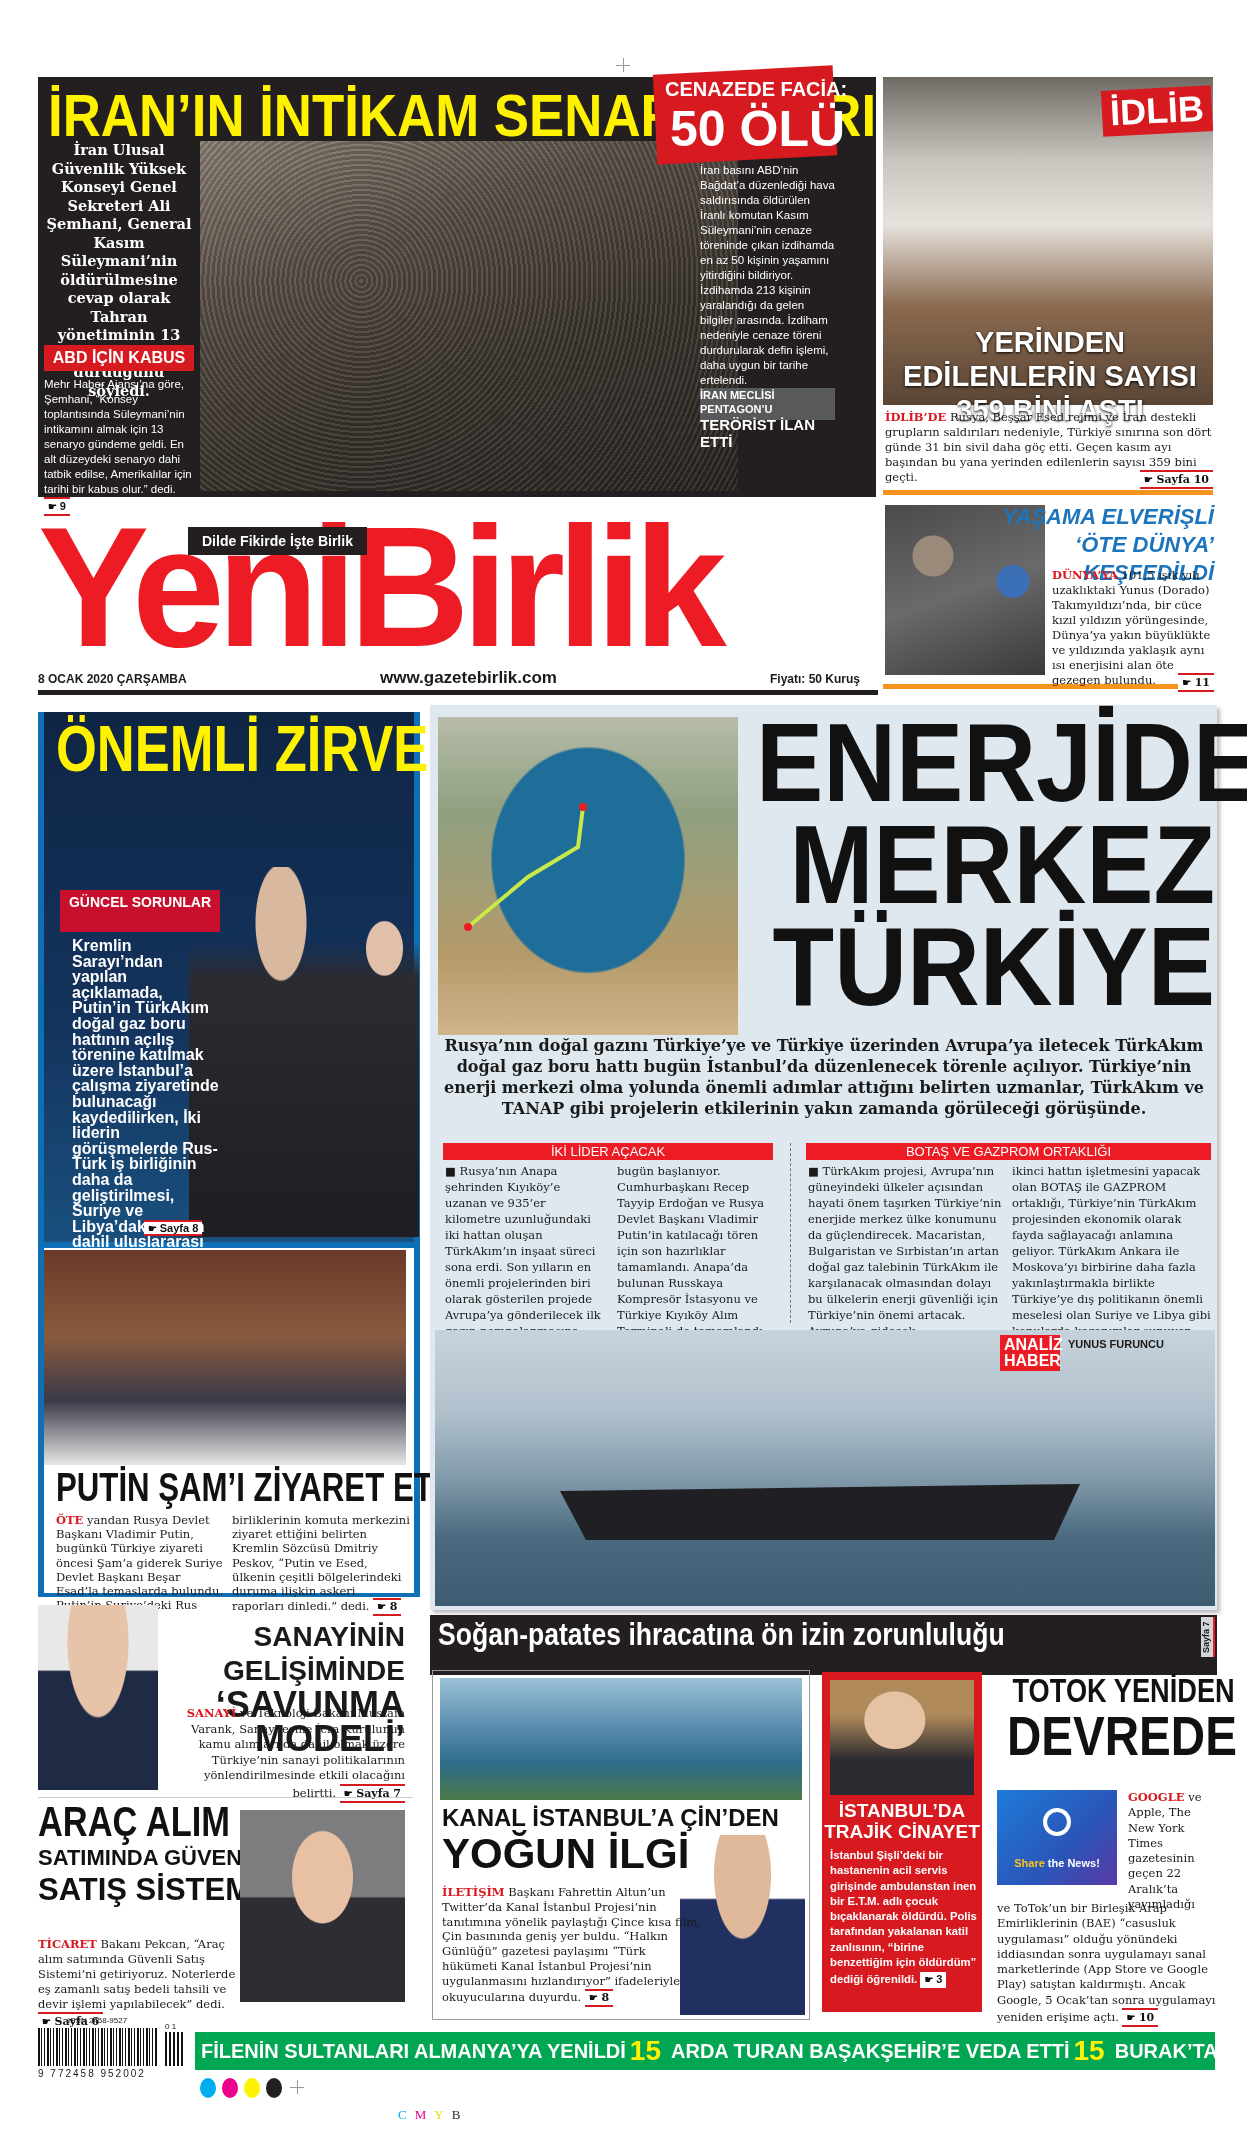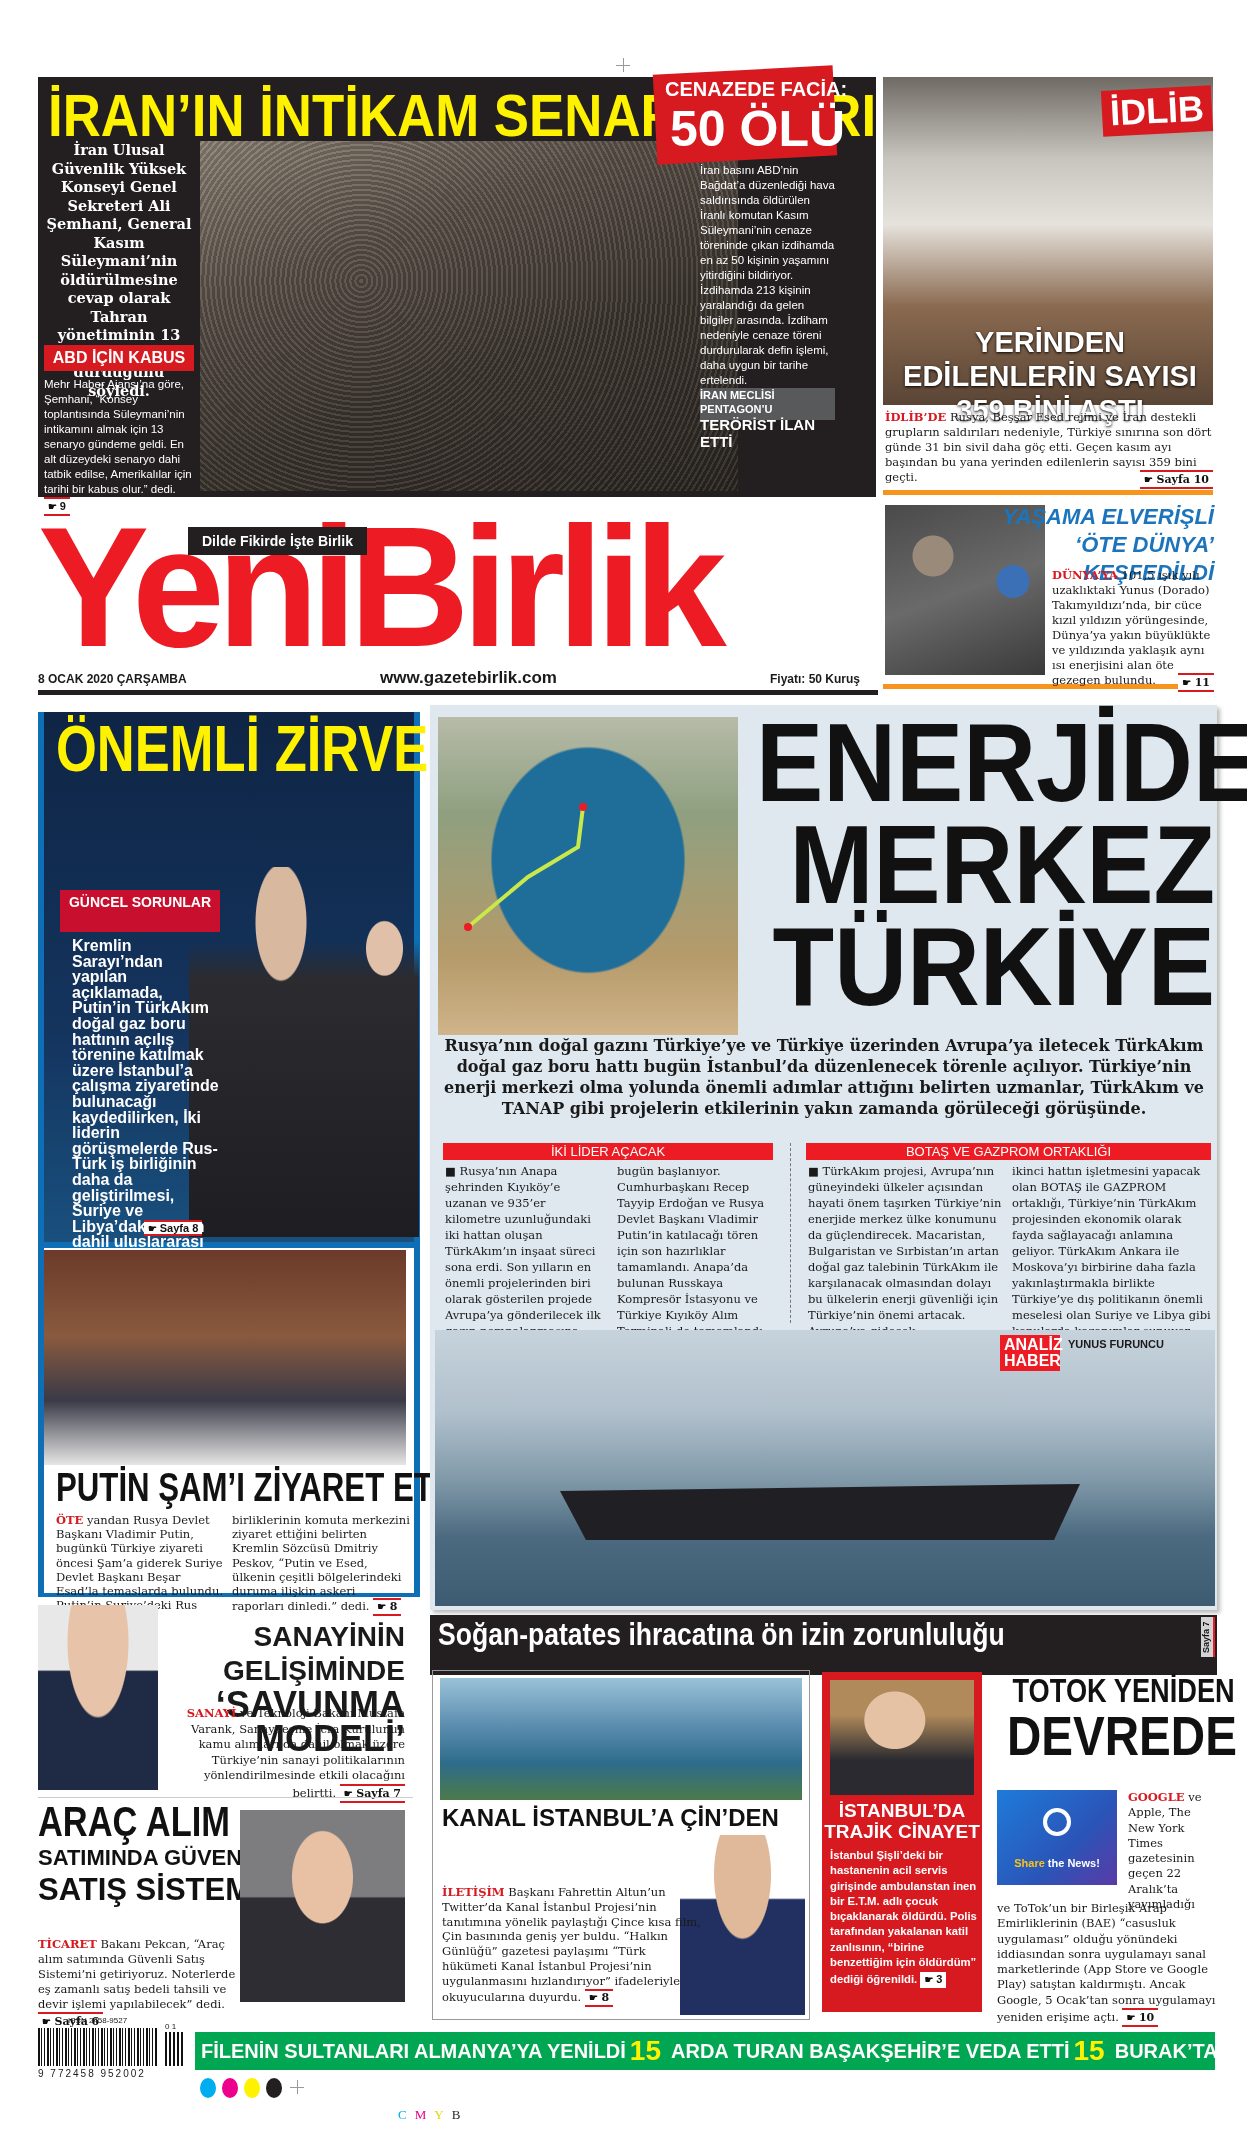--- a/index.html
+++ b/index.html
@@ -242,20 +242,21 @@
 <div id="arac-body" class="abs serif">
   <span class="redlead">TİCARET</span><span> Bakanı Pekcan, “Araç alım satımında Güvenli Satış Sistemi’ni getiriyoruz. Noterlerde eş zamanlı satış bedeli tahsili ve devir işlemi yapılabilecek” dedi.</span>
   <span class="ref">Sayfa 6</span>
 </div>
 
 <div id="kanal-box" class="abs"></div>
 <div id="kanal-photo" class="photo"></div>
 <div id="altun-photo" class="photo"></div>
 <div id="kanal-head" class="abs">
   <div id="kanal1">KANAL İSTANBUL’A ÇİN’DEN</div>
+  <div id="kanal2">YOĞUN İLGİ</div>
 </div>
 <div id="kanal-body" class="abs serif">
   <span class="redlead">İLETİŞİM</span><span> Başkanı Fahrettin Altun’un Twitter’da Kanal İstanbul Projesi’nin tanıtımına yönelik paylaştığı Çince kısa film, Çin basınında geniş yer buldu. “Halkın Günlüğü” gazetesi paylaşımı “Türk hükümeti Kanal İstanbul Projesi’nin uygulanmasını hızlandırıyor” ifadeleriyle okuyucularına duyurdu.</span>
   <span class="ref">8</span>
 </div>
 
 <div id="ist" class="abs"></div>
 <div id="ist-photo" class="photo"></div>
 <div id="ist-head" class="abs">İSTANBUL’DA TRAJİK CİNAYET</div>
 <div id="ist-body" class="abs">

